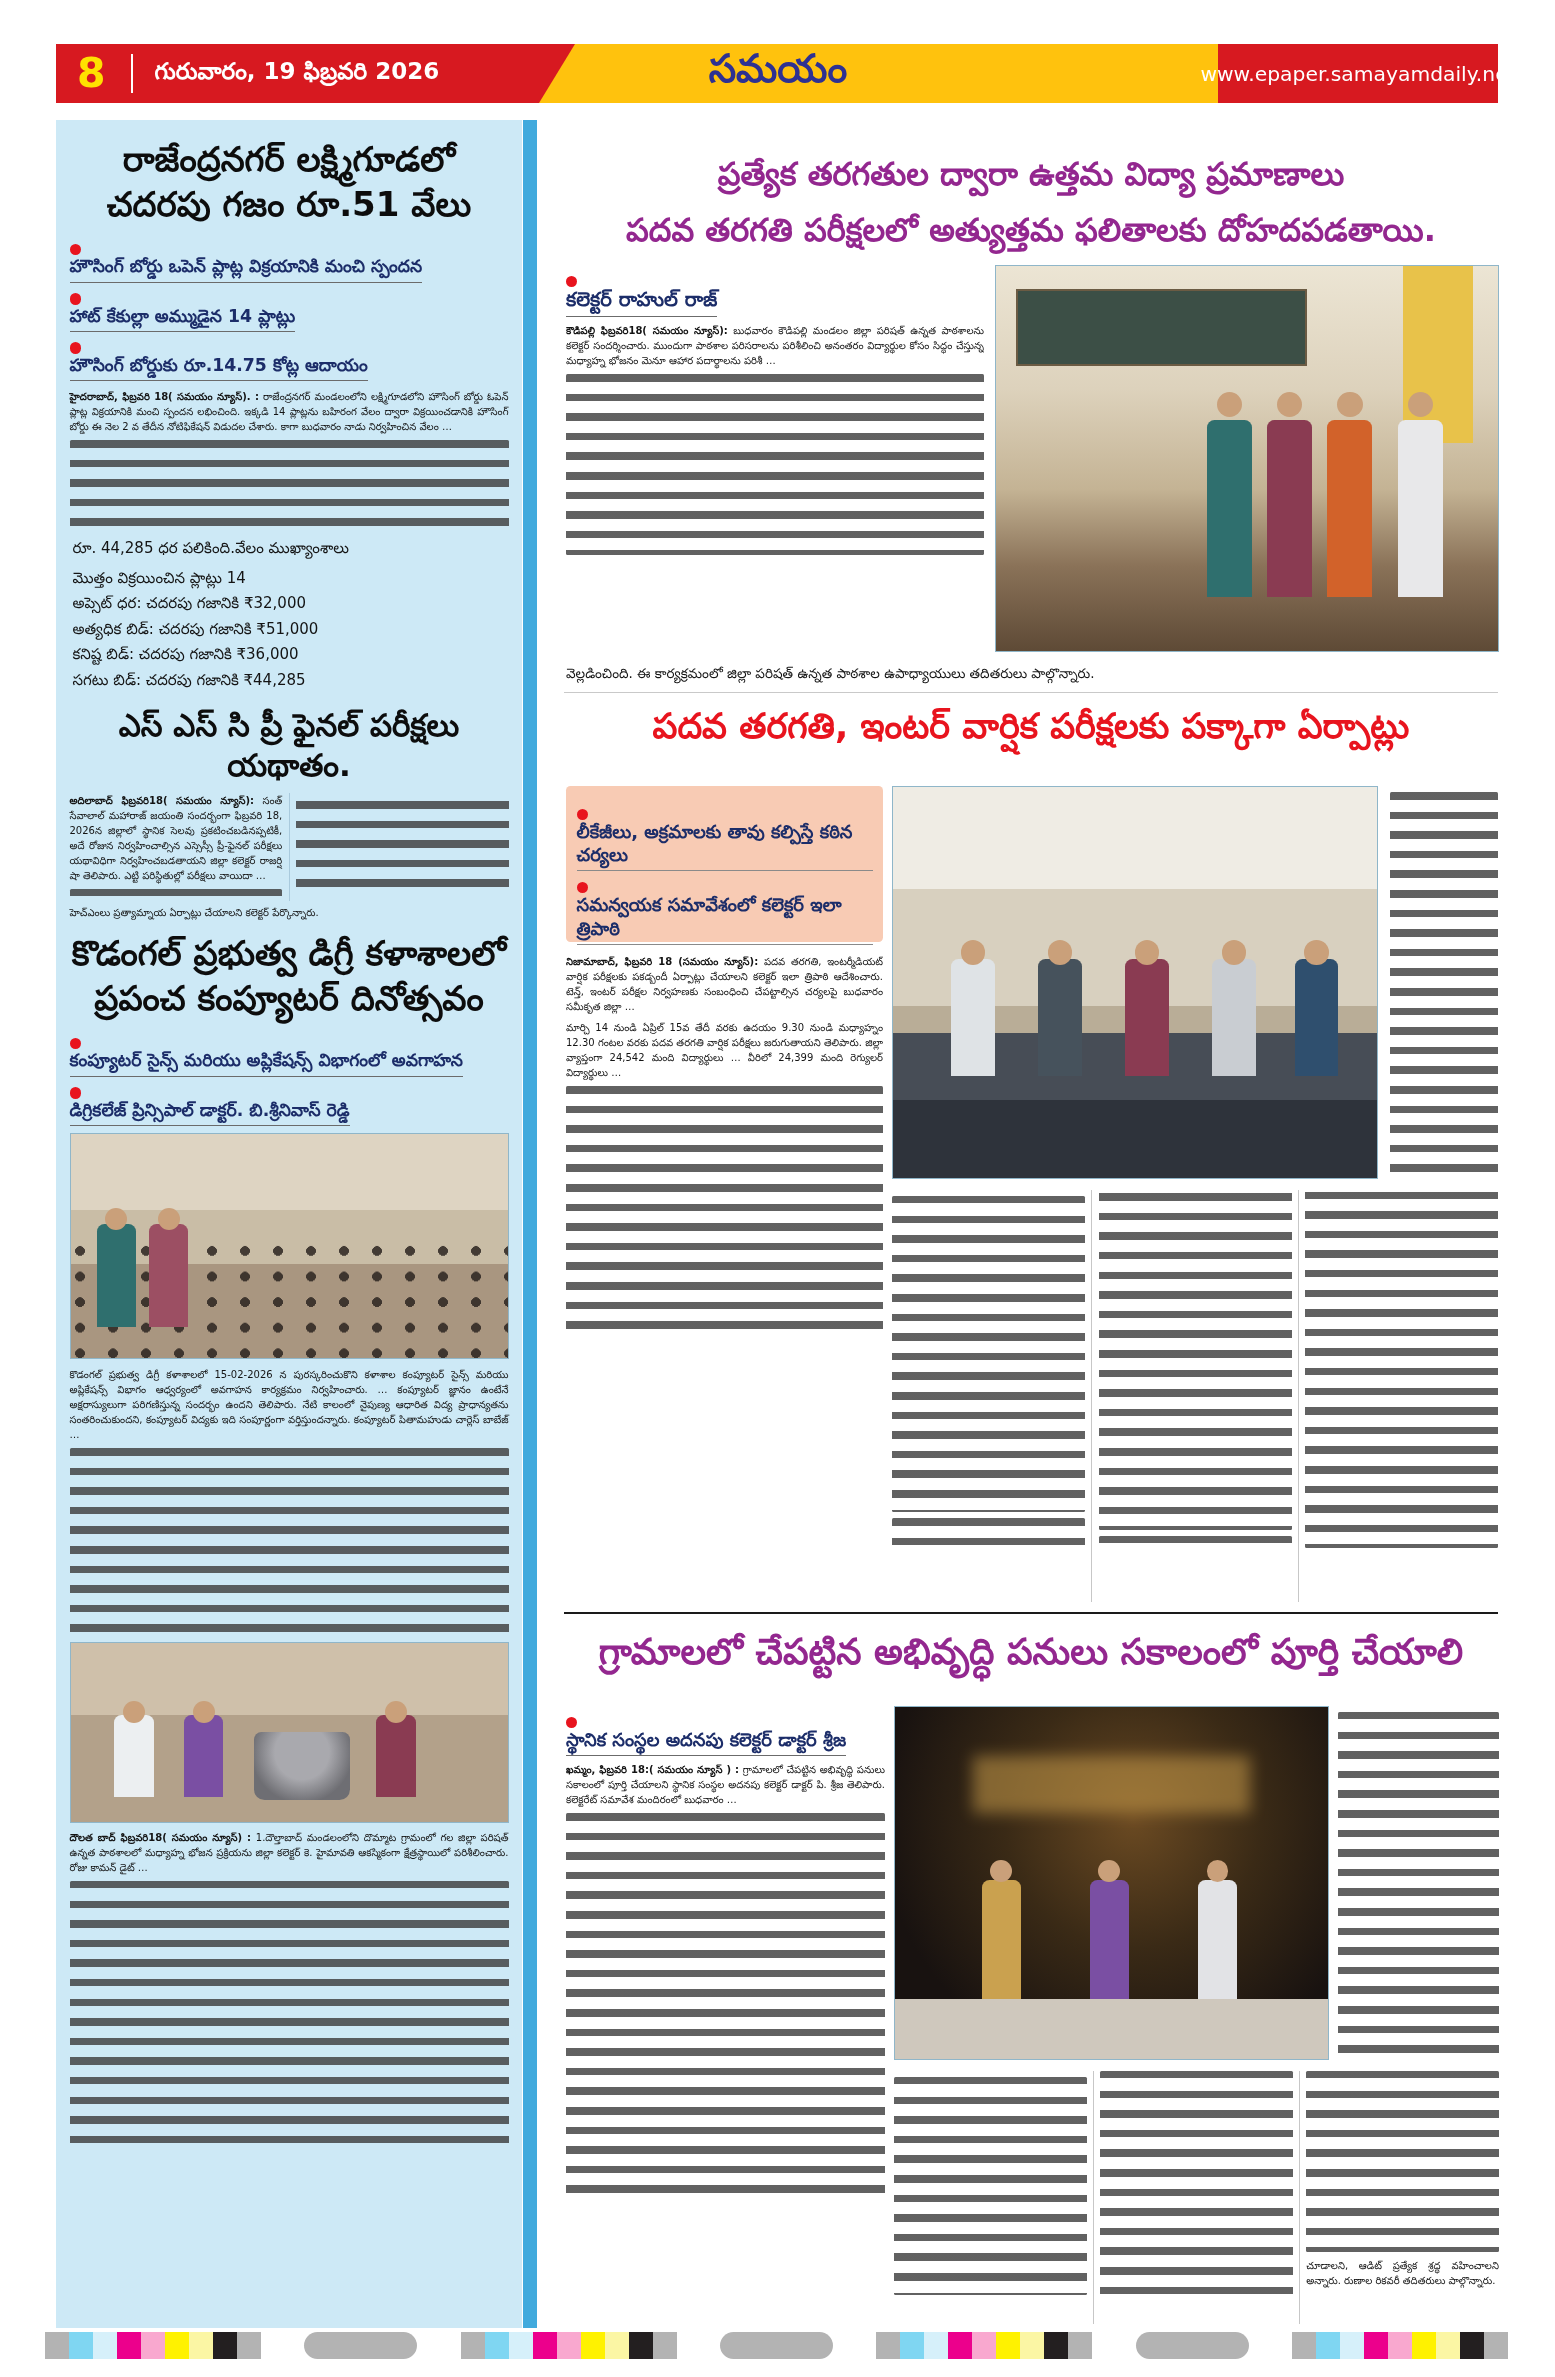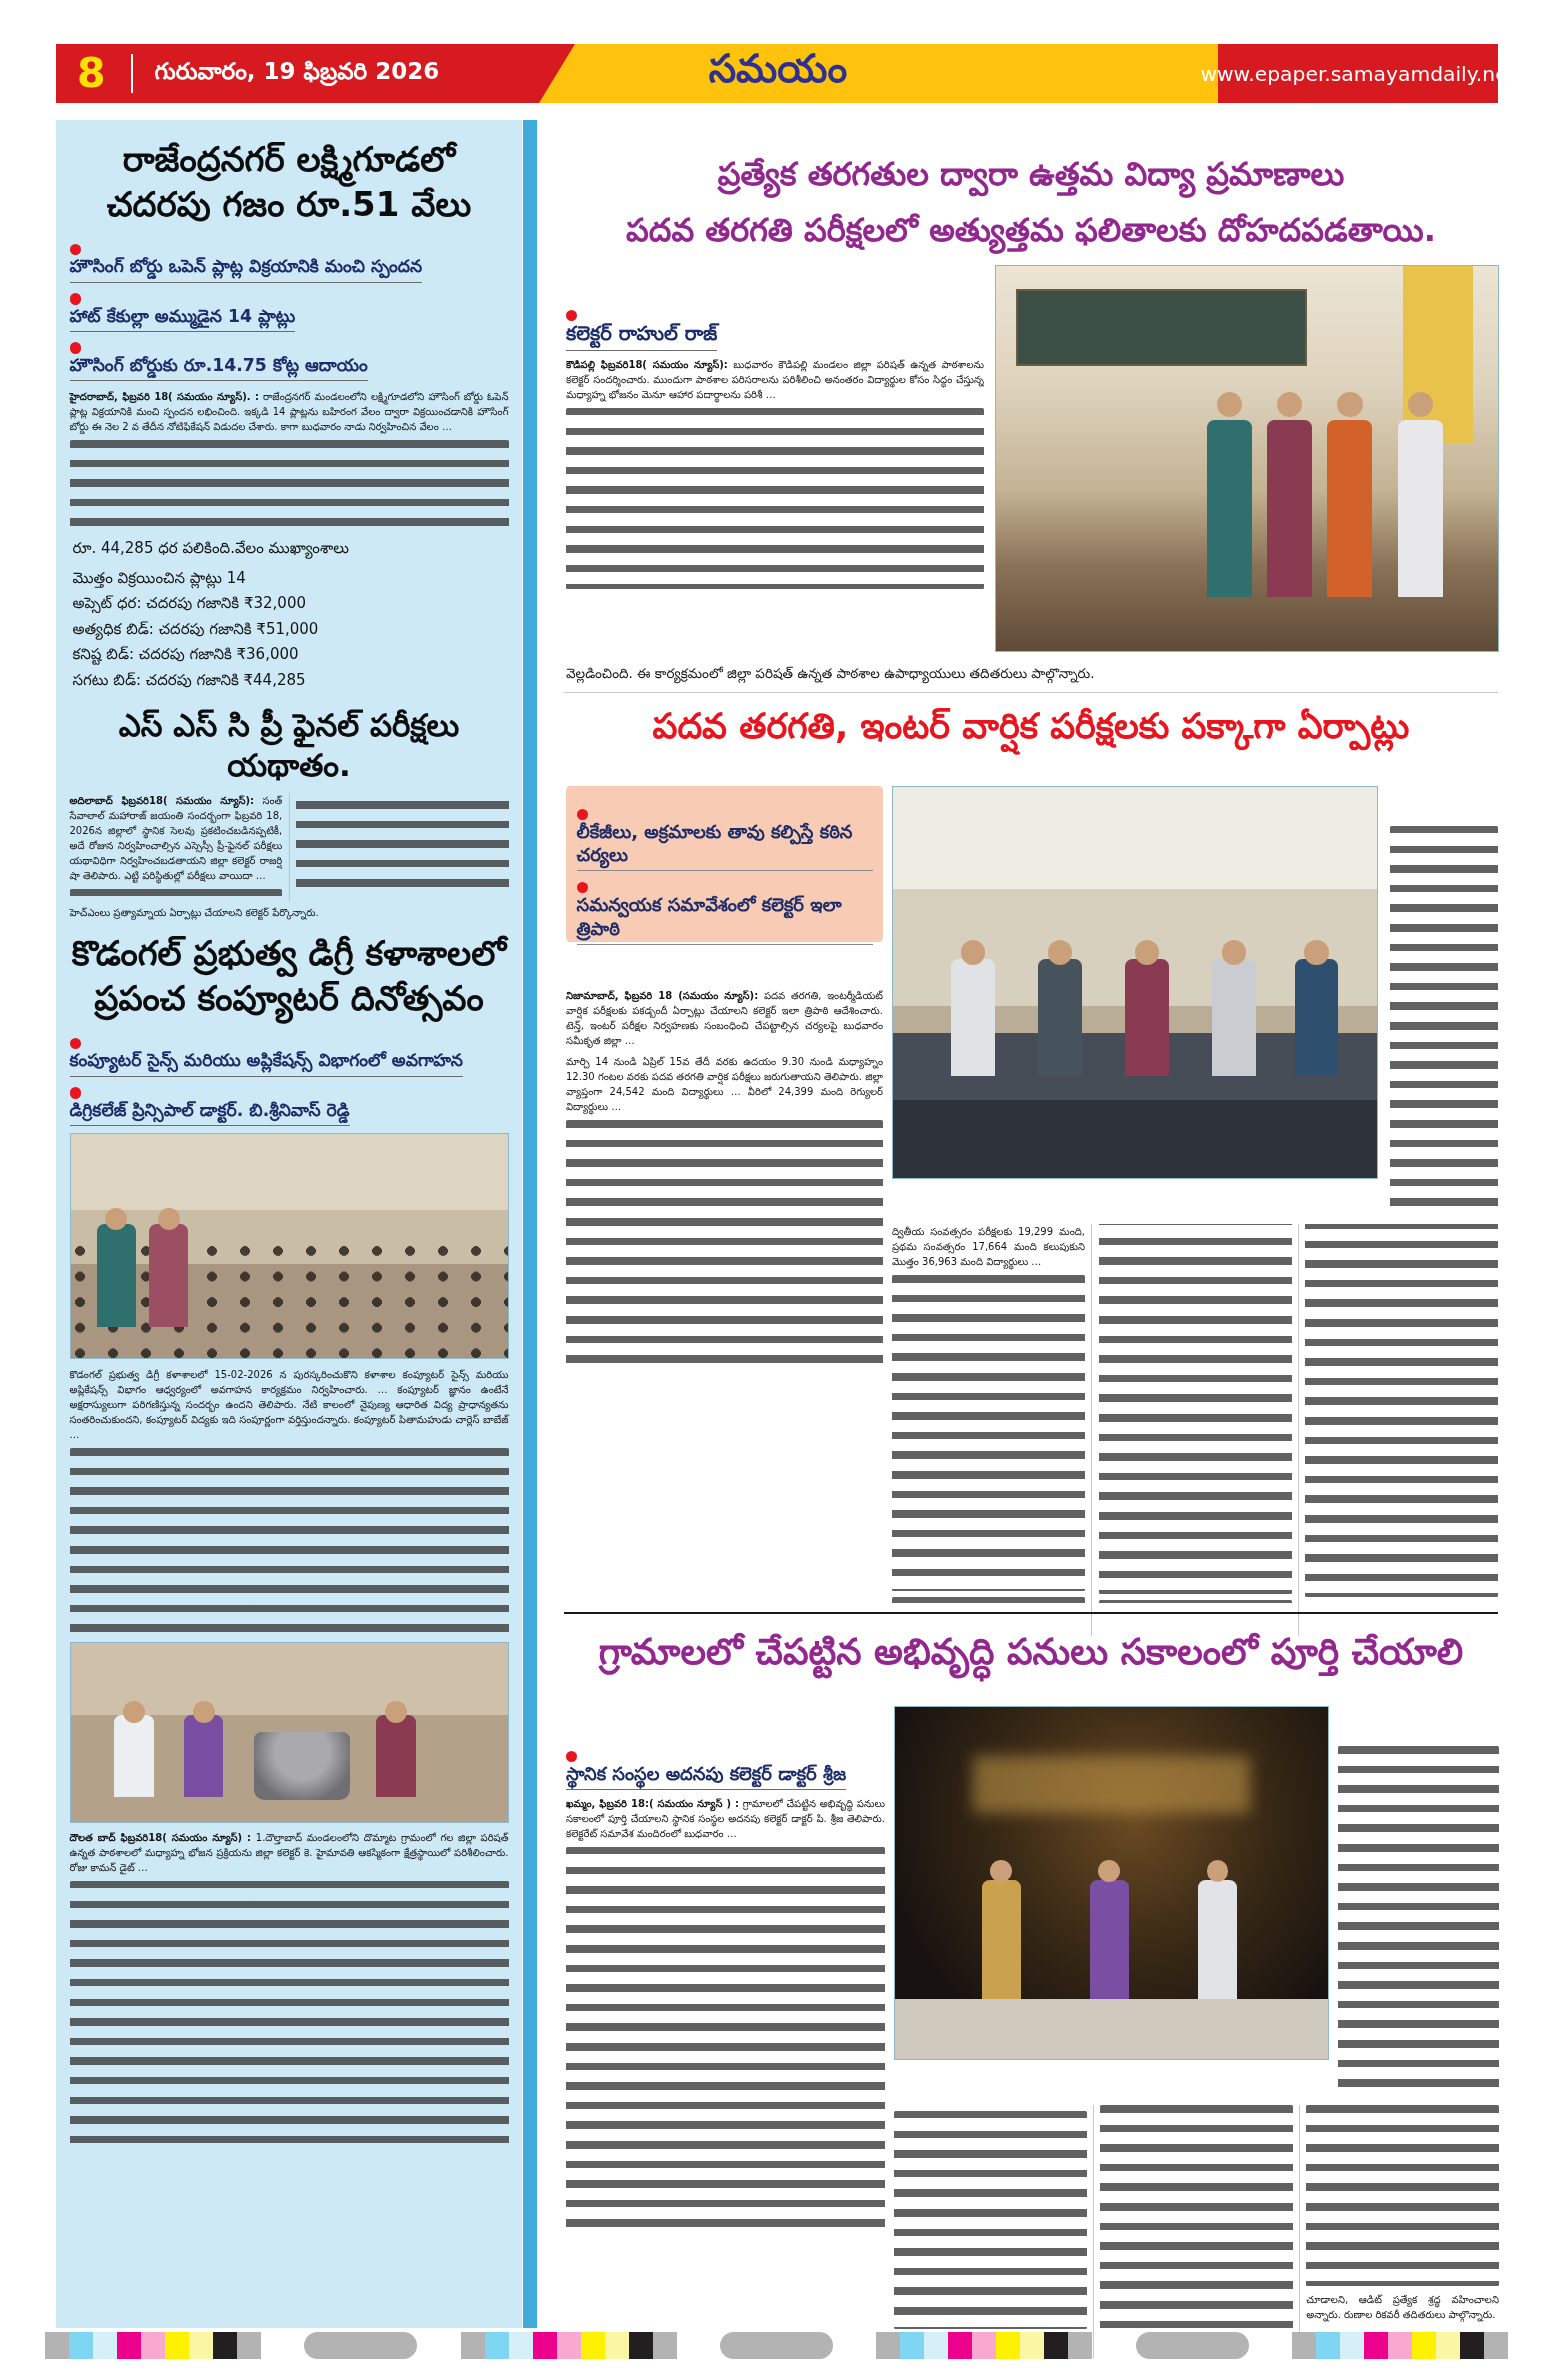--- a/index.html
+++ b/index.html
@@ -53,21 +53,21 @@
   .ph-dark .glow{position:absolute;left:18%;top:14%;width:64%;height:16%;background:#c79b4a;filter:blur(7.5px);opacity:.55;}
   .ph-dark .table{position:absolute;left:0;bottom:0;width:100%;height:17%;background:#cfc8bd;}
   .person{position:absolute;bottom:14%;width:9%;height:46%;border-radius:7.5px 7.5px 0 0;}
   .person:before{content:"";position:absolute;top:-16%;left:22%;width:56%;padding-top:56%;
      border-radius:50%;background:#caa07a;}
 
   
   .abs{position:absolute;}
   .hl-purple{color:#93278f;font-weight:bold;text-align:center;}
   .hl-red{color:#e8141e;font-weight:bold;text-align:center;}
-  .colbox{overflow:hidden;margin-top:34px;}
+  .colbox{overflow:hidden;}
   .peach{background:#f8cbb4;border-radius:4.5px;padding:12px 10.5px;}
   .peach .bt{border-bottom-color:#8a8a8a;text-align:left;}
   .peach .bull{justify-content:flex-start;}
   .multicol3{column-count:3;column-gap:13.5px;column-rule:0.8px solid #c7c7c7;}
   .rule-light{background:#c9c9c9;height:0.8px;}
   .rule-dark{background:#1a1a1a;height:1.5px;}
   .caption{font-size:13.5px;line-height:1.4;color:#141414;}
 
   
   #regbar{position:absolute;left:45px;top:2332px;width:1463px;height:27px;display:flex;
@@ -222,21 +222,20 @@
     <span class="person" style="left:12%;bottom:26%;height:30%;background:#dfe3e6;"></span>
     <span class="person" style="left:30%;bottom:26%;height:30%;background:#46525c;"></span>
     <span class="person" style="left:48%;bottom:26%;height:30%;background:#8a3b52;"></span>
     <span class="person" style="left:66%;bottom:26%;height:30%;background:#c9cdd2;"></span>
     <span class="person" style="left:83%;bottom:26%;height:30%;background:#2f4f6e;"></span>
   </div>
   <div class="abs colbox" style="left:1390px;top:786px;width:108px;height:393px;">
     <div class="flines" style="height:384px;"></div>
   </div>
   <div class="abs colbox multicol3" style="left:892px;top:1190px;width:606px;height:412px;">
-    <p class="body" style="margin:0 0 6px;">ద్వితీయ సంవత్సరం పరీక్షలకు 19,299 మంది, ప్రథమ సంవత్సరం 17,664 మంది కలుపుకుని మొత్తం 36,963 మంది విద్యార్థులు …</p>
     <div class="flines" style="height:316px;"></div>
     <div class="flines" style="height:376px;"></div>
     <div class="flines" style="height:376px;"></div>
   </div>
 
   <div class="abs rule-dark" style="left:564px;top:1612px;width:934px;"></div>
 
   <div class="abs hl-purple" style="left:564px;top:1631px;width:934px;font-size:36px;">గ్రామాలలో చేపట్టిన అభివృద్ధి పనులు సకాలంలో పూర్తి చేయాలి</div>
   <div class="abs colbox" style="left:566px;top:1706px;width:319px;height:617px;">
     <div class="bull" style="justify-content:flex-start;">

